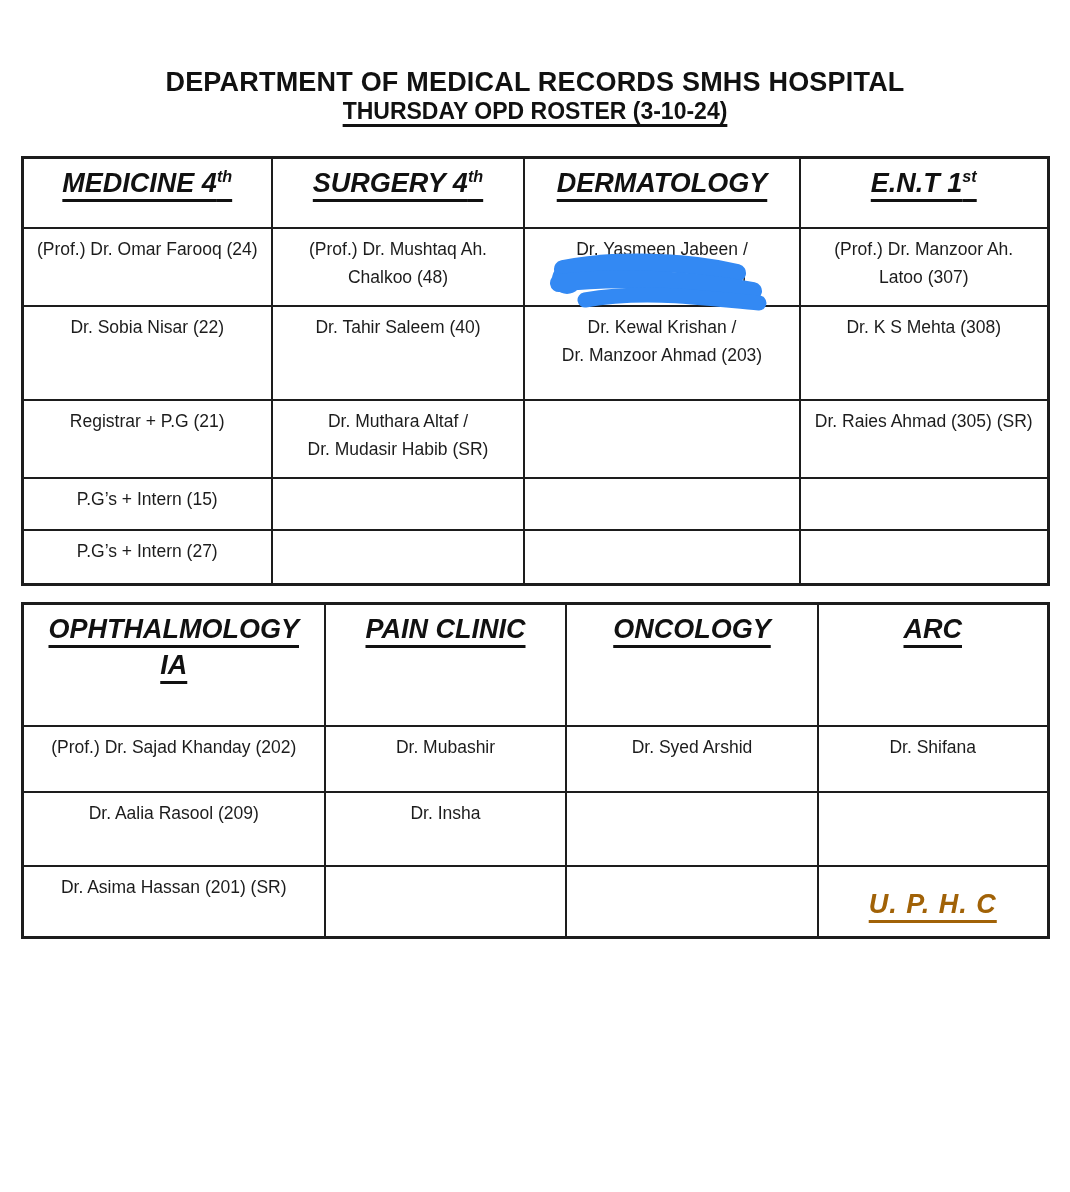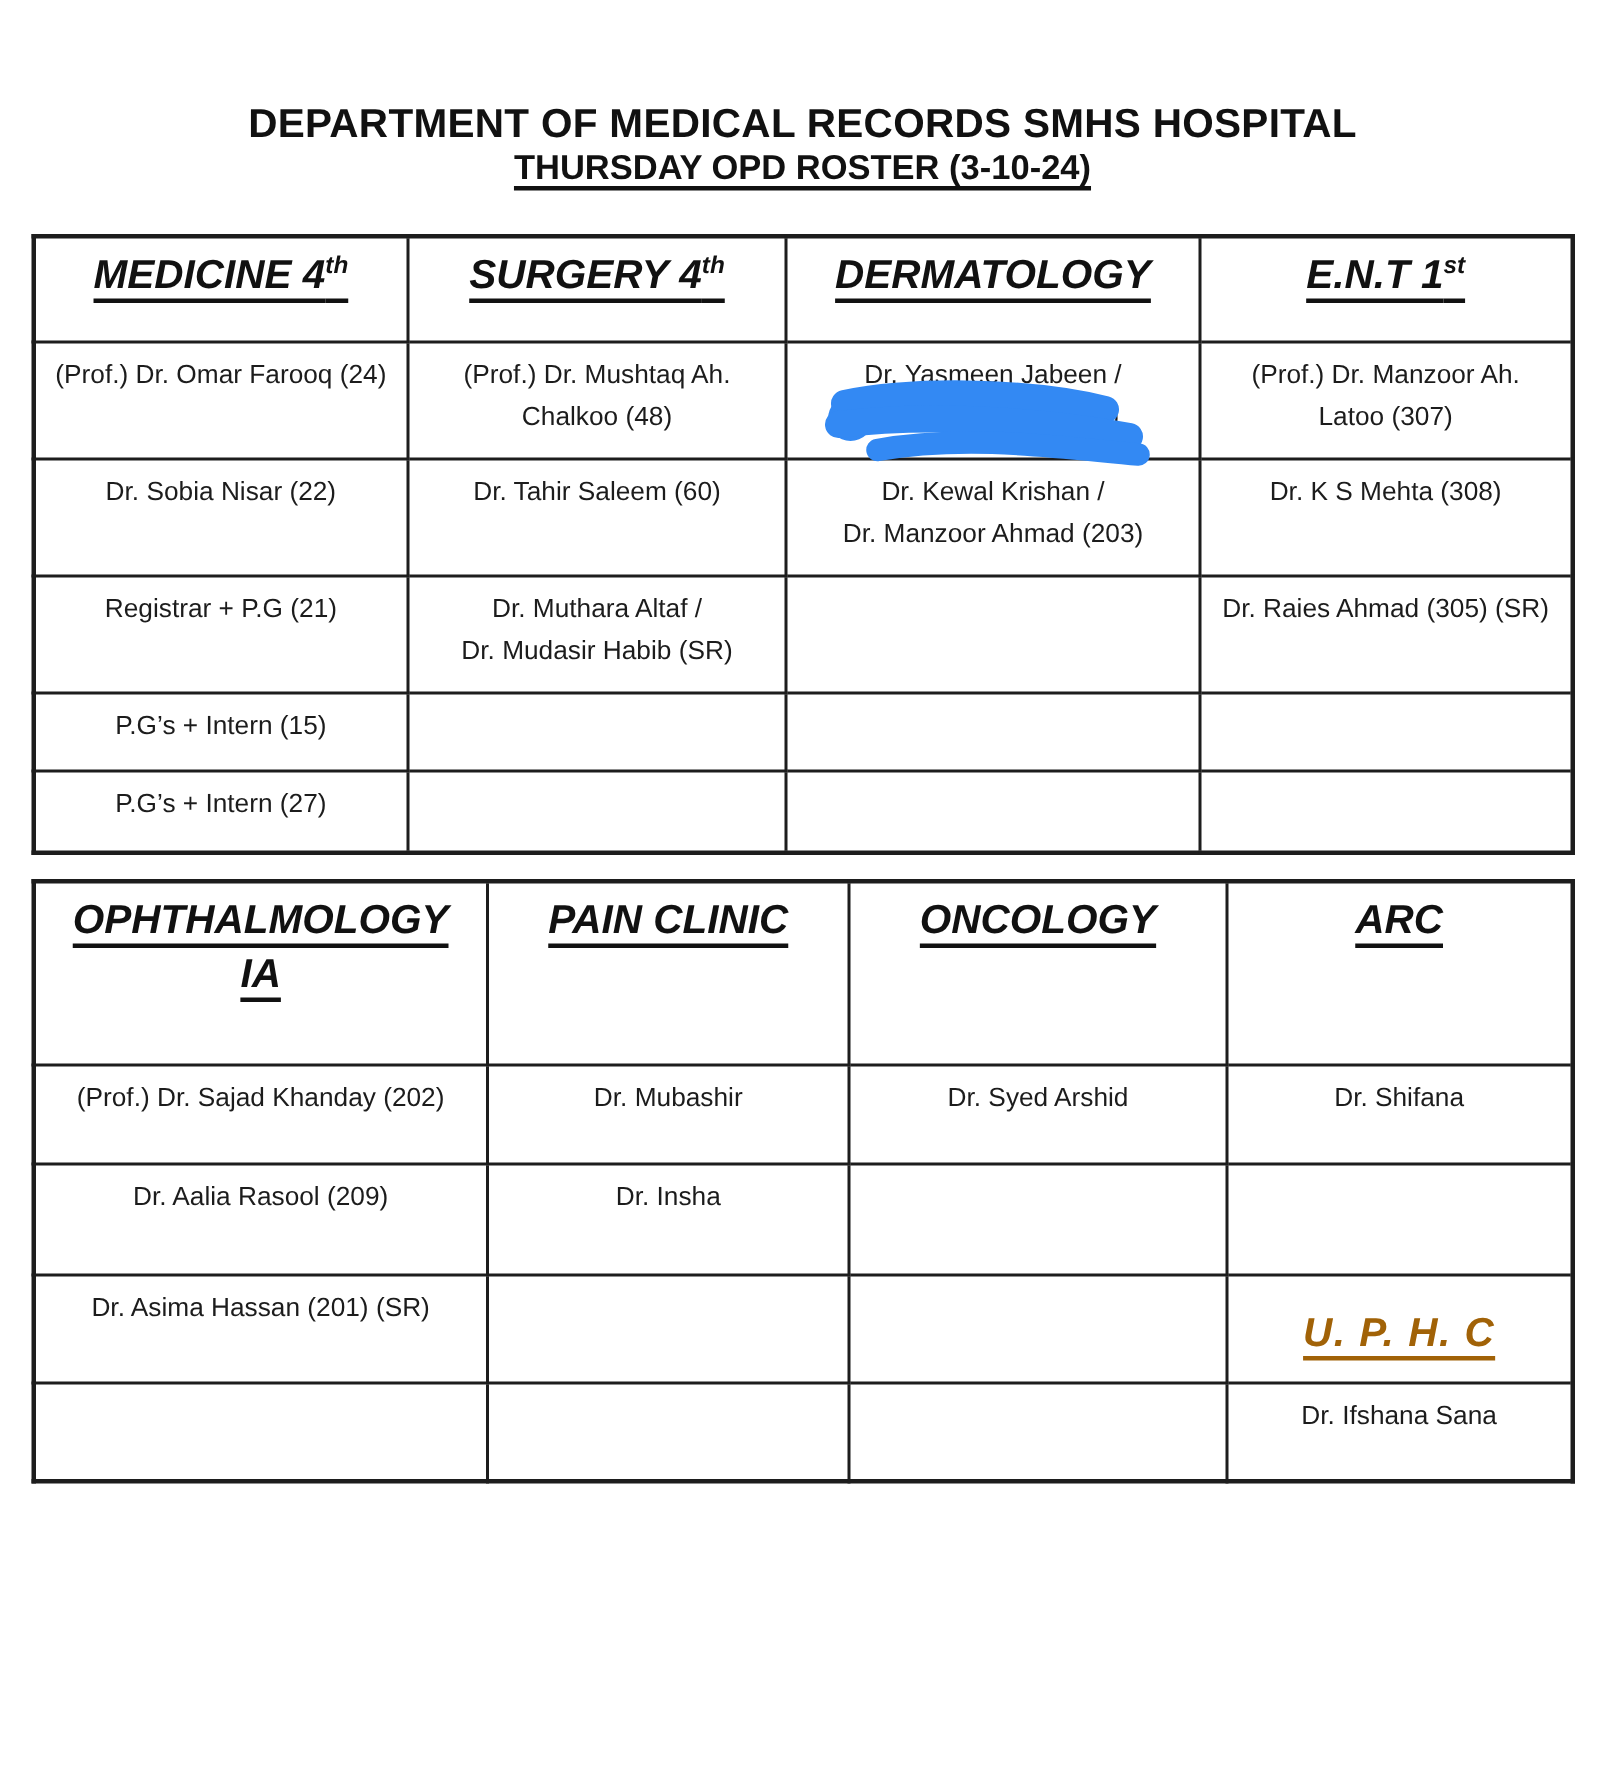--- a/index.html
+++ b/index.html
@@ -52,21 +52,21 @@
     font-weight:bold;font-style:italic;font-size:27px;color:#a16207;
     text-decoration:underline;text-decoration-thickness:3px;text-underline-offset:7px;
     display:inline-block;margin-top:16px;letter-spacing:1px;
   }
   
   .t1 col.c0{width:250px}.t1 col.c1{width:252px}.t1 col.c2{width:276px}.t1 col.c3{width:248px}
   
   .t2 col.c0{width:303px}.t2 col.c1{width:241px}.t2 col.c2{width:252px}.t2 col.c3{width:230px}
   
   .t1 tr.hr{height:70px}
-  .t1 tr.r0{height:78px}.t1 tr.r1{height:78px}.t1 tr.r2{height:52px}.t1 tr.r3{height:78px}
+  .t1 tr.r0{height:78px}.t1 tr.r1{height:94px}.t1 tr.r2{height:52px}.t1 tr.r3{height:78px}
   .t1 tr.r4{height:78px}.t1 tr.r5{height:52px}.t1 tr.r6{height:55px}
   .t2 tr.hr{height:122px}
   .t2 tr.r0{height:66px}.t2 tr.r1{height:74px}.t2 tr.r2{height:72px}.t2 tr.r3{height:66px}
 </style>
 </head>
 <body>
 
 <div class="doc">
 
   <div class="doc-title">DEPARTMENT OF MEDICAL RECORDS SMHS HOSPITAL</div>
@@ -112,21 +112,21 @@
       <td>
             <div class="line">(Prof.) Dr. Manzoor Ah.</div>
             <div class="line">Latoo (307)</div>
           </td>
     </tr>
     <tr class="r1">
       <td>
             <div class="line">Dr. Sobia Nisar (22)</div>
           </td>
       <td>
-            <div class="line">Dr. Tahir Saleem (60)</div>
+            <div class="line">Dr. Tahir Saleem (40)</div>
           </td>
       <td>
             <div class="line">Dr. Kewal Krishan /</div>
             <div class="line">Dr. Manzoor Ahmad (203)</div>
           </td>
       <td>
             <div class="line">Dr. K S Mehta (308)</div>
           </td>
     </tr>
     <tr class="r4">
@@ -203,24 +203,16 @@
       <td></td>
     </tr>
     <tr class="r2">
       <td>
             <div class="line">Dr. Asima Hassan (201) (SR)</div>
           </td>
       <td></td>
       <td></td>
       <td><span class="uphc">U. P. H. C</span></td>
     </tr>
-    <tr class="r3">
-      <td></td>
-      <td></td>
-      <td></td>
-      <td>
-            <div class="line">Dr. Ifshana Sana</div>
-          </td>
-    </tr>
   </tbody>
     </table>
 
 </div>
 
 </body></html>

